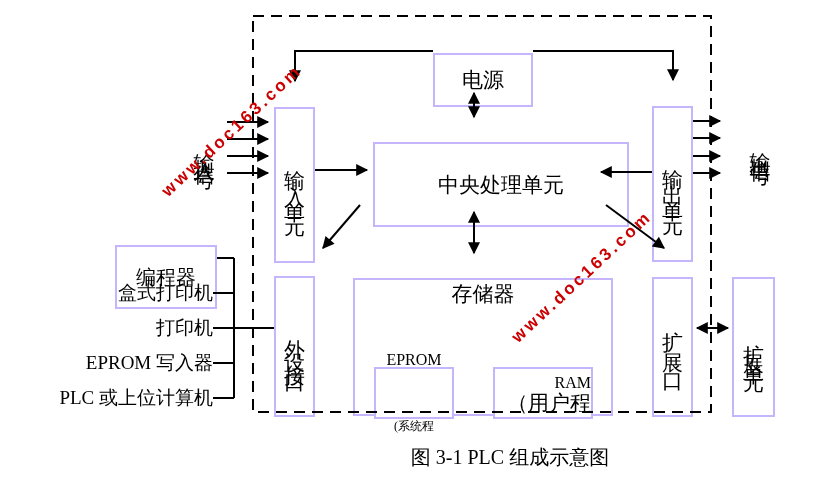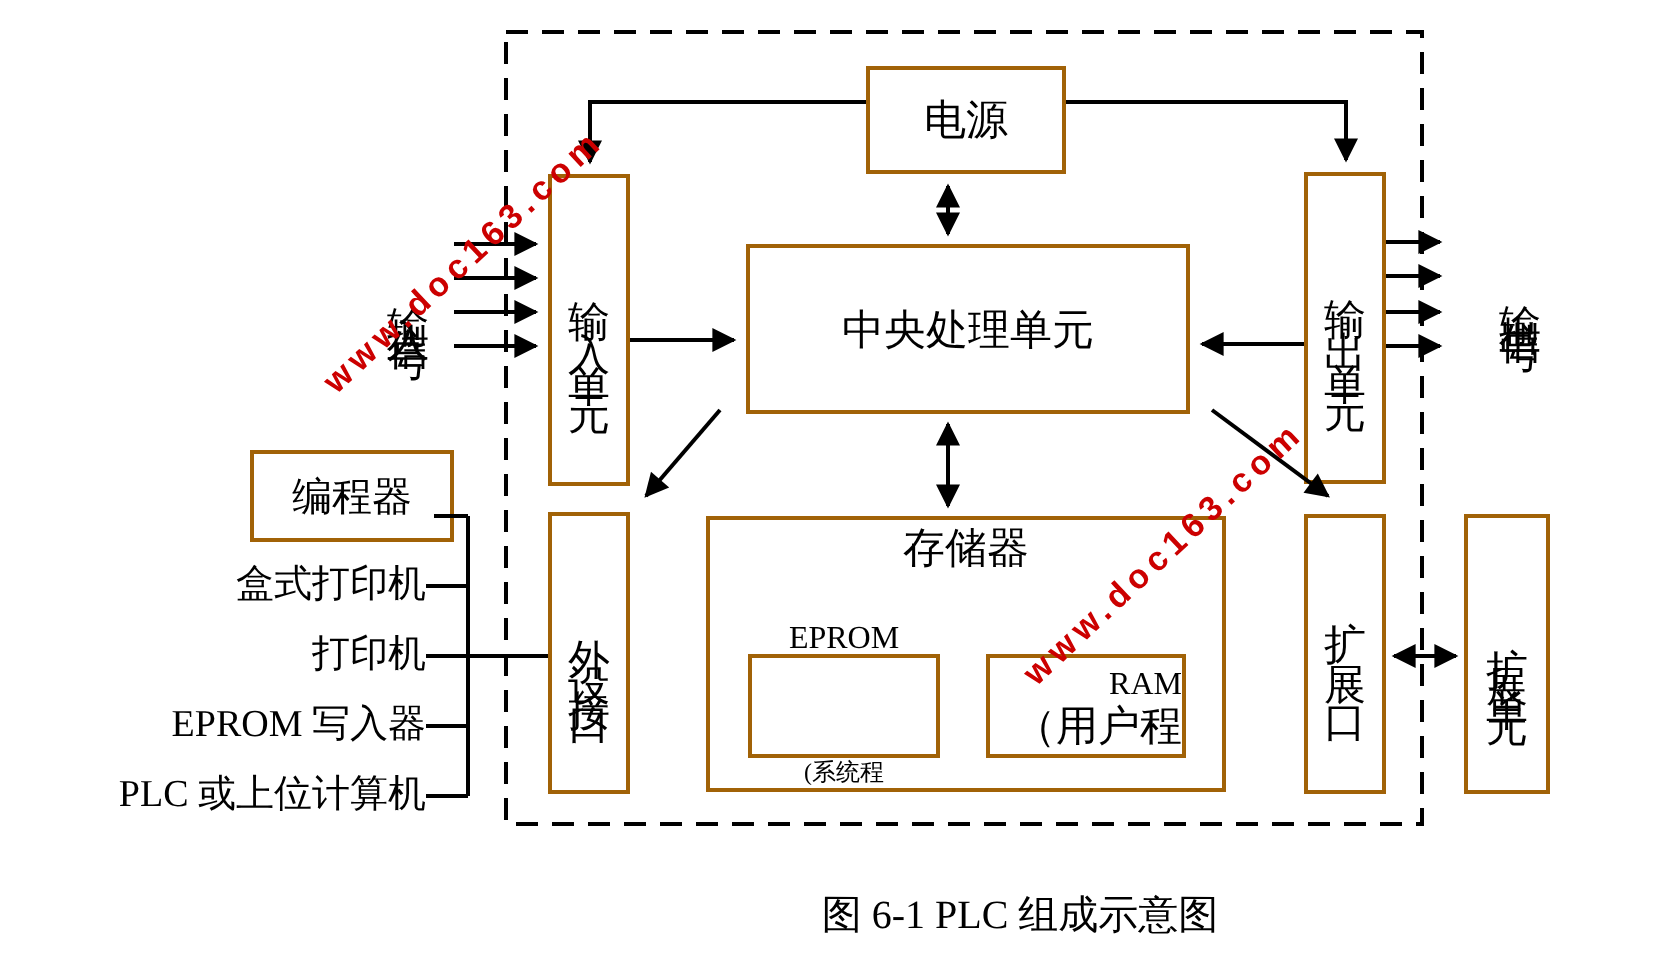--- a/index.html
+++ b/index.html
@@ -2,23 +2,24 @@
 <html><head>
 <meta charset="utf-8">
 <style>
   html,body { margin:0; padding:0; background:#ffffff; }
   .stage {
     position:relative; width:839px; height:489px; overflow:hidden;
     background:#ffffff; color:#000;
     font-family:"Liberation Serif","DejaVu Serif",serif;
   }
   .box {
-    position:absolute; border:2px solid #a16207; background:#fff;
+    position:absolute; border:2px solid #c4b5fd; background:#fff;
     box-sizing:border-box; display:flex; align-items:center; justify-content:center;
     text-align:center;
+    margin-top:20px;
   }
   .col { flex-direction:column; }
   .vtext { writing-mode:vertical-lr; text-orientation:upright; }
   .lbl { position:absolute; display:flex; align-items:center; justify-content:center; }
   .peri { position:absolute; width:230px; text-align:right; font-size:19px; line-height:22px; white-space:nowrap; }
   .wm {
     position:absolute; width:210px; text-align:center; white-space:nowrap;
     color:#cc0000; font-weight:bold; font-size:17px; letter-spacing:3px;
     font-family:"Liberation Sans","DejaVu Sans",sans-serif;
     transform:rotate(-43deg); transform-origin:center center; pointer-events:none;
@@ -32,51 +33,51 @@
 
 <div class="stage">
 
   <div class="lbl" style="left:190px; top:92px; height:112px;">
     <span class="vtext" style="font-size:21px; letter-spacing:6px;">输入信号</span>
   </div>
   <div class="lbl" style="left:746px; top:91px; height:108px;">
     <span class="vtext" style="font-size:21px; letter-spacing:5px;">输出信号</span>
   </div>
 
-  <div class="box" style="left:125px; top:225px; width:102px; height:46px; font-size:20px;">
+  <div class="box" style="left:115px; top:225px; width:102px; height:64px; font-size:20px;">
     <span>编程器</span>
   </div>
   <div class="peri" style="right:626px; top:282px;">盒式打印机</div>
   <div class="peri" style="right:626px; top:317px;">打印机</div>
   <div class="peri" style="right:626px; top:352px;">EPROM 写入器</div>
   <div class="peri" style="right:626px; top:387px;">PLC 或上位计算机</div>
 
   <div class="box" style="left:433px; top:33px; width:100px; height:54px; font-size:21px;">
     <span>电源</span>
   </div>
 
-  <div class="box col" style="left:373px; top:122px; width:222px; height:85px; font-size:21px; line-height:34px;">
+  <div class="box col" style="left:373px; top:122px; width:256px; height:85px; font-size:21px; line-height:34px;">
     <span>中央处理单元</span>
   </div>
 
   <div class="box" style="left:274px; top:87px; width:41px; height:156px;">
     <span class="vtext" style="font-size:21px; letter-spacing:16px;">输入单元</span>
   </div>
 
   <div class="box" style="left:652px; top:86px; width:41px; height:156px;">
     <span class="vtext" style="font-size:21px; letter-spacing:16px;">输出单元</span>
   </div>
 
   <div class="box" style="left:274px; top:256px; width:41px; height:141px;">
     <span class="vtext" style="font-size:21px; letter-spacing:12px;">外设接口</span>
   </div>
 
   <div class="box" style="left:353px; top:258px; width:260px; height:138px; align-items:flex-start;">
     <span style="font-size:21px; padding-top:0;">存储器</span>
-    <div class="box col" style="left:19px; top:67px; width:96px; height:52px; font-size:16px; line-height:20px;gap:46px;">
+    <div class="box col" style="left:19px; top:67px; width:80px; height:52px; font-size:16px; line-height:20px;gap:46px;">
       <span>EPROM</span>
       <span style="font-size:12px;">(系统程</span>
     </div>
     <div class="box col" style="left:138px; top:67px; width:100px; height:52px; font-size:16px; line-height:20px;align-items:flex-end;">
       <span>RAM</span>
       <span style="font-size:21px;">（用户程</span>
     </div>
   </div>
 
   <div class="box" style="left:652px; top:257px; width:41px; height:140px;">
@@ -122,15 +123,15 @@
     <path d="M234,258 L234,398"></path>
     <path d="M213,293 L234,293"></path>
     <path d="M213,328 L274,328"></path>
     <path d="M213,363 L234,363"></path>
     <path d="M213,398 L234,398"></path>
   </svg>
 
   <div class="wm" style="left:127px; top:121px;">www.doc163.com</div>
   <div class="wm" style="left:477px; top:267px;">www.doc163.com</div>
 
-  <div class="caption">图 6-1 PLC 组成示意图</div>
+  <div class="caption">图 3-1 PLC 组成示意图</div>
 
 </div>
 
 </body></html>

